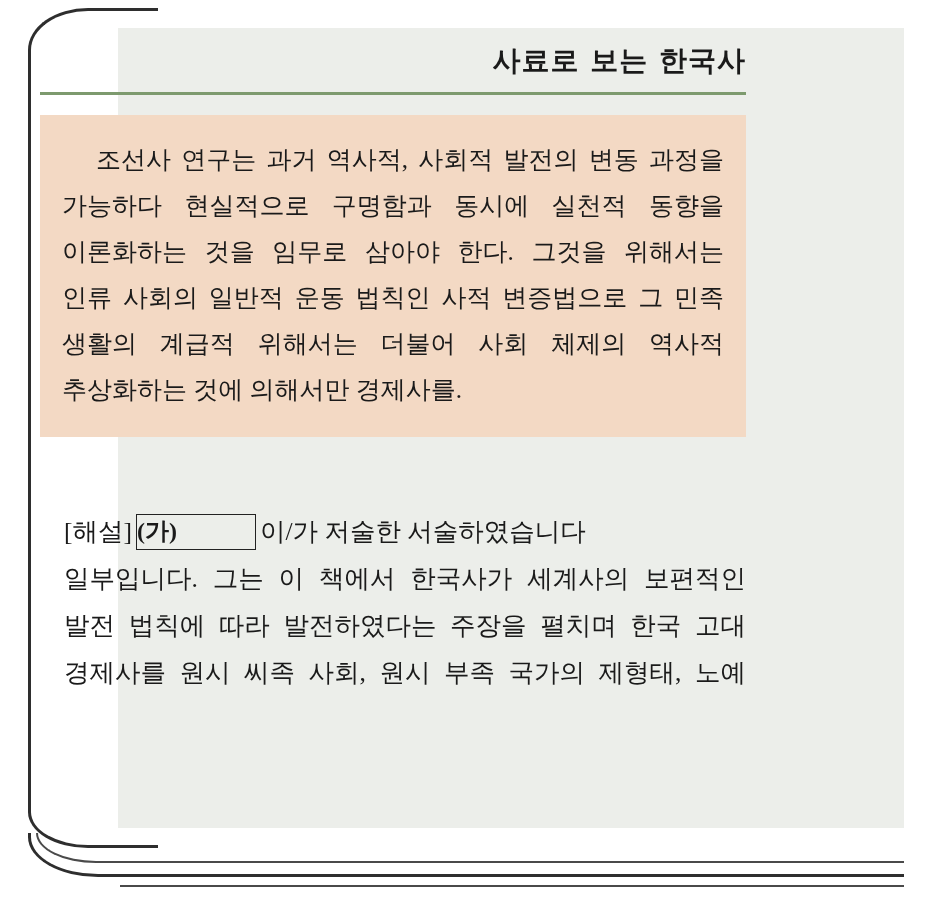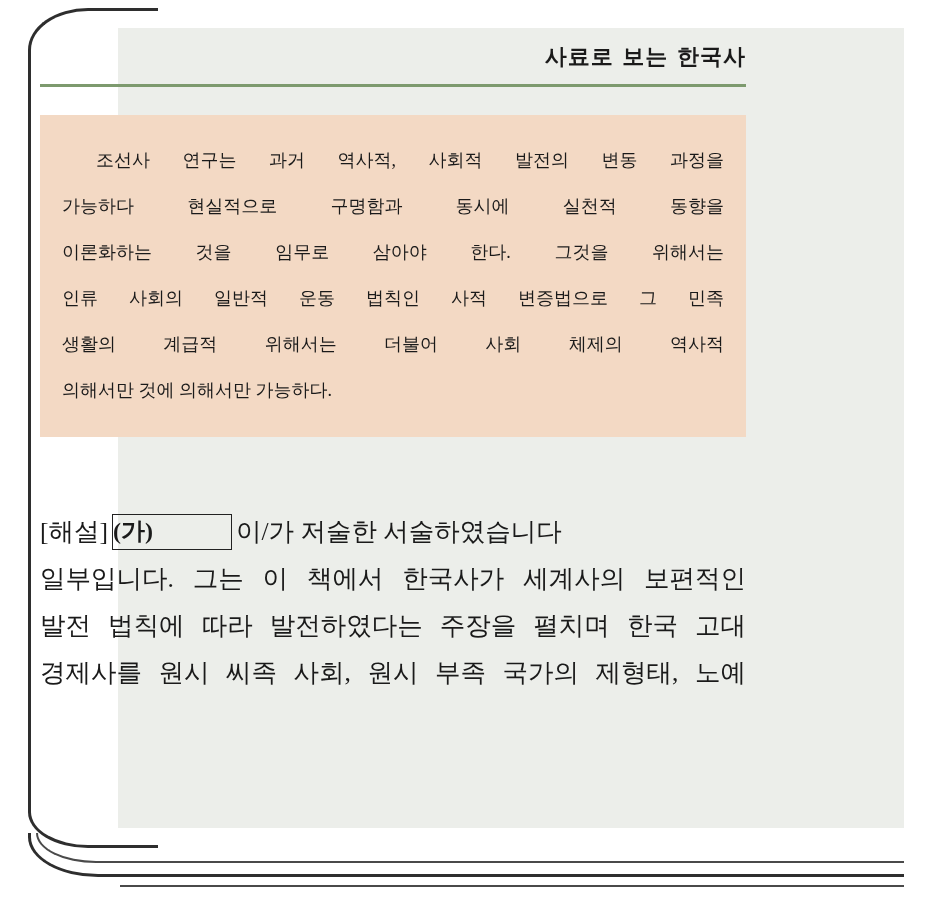--- a/index.html
+++ b/index.html
@@ -99,21 +99,21 @@
   .header {
     position: absolute;
     left: 40px;
     top: 42px;
     width: 706px;
     text-align: right;
   }
   .header-title {
     font-family: "DejaVu Sans", "Liberation Sans", sans-serif;
     font-weight: bold;
-    font-size: 22px;
+    font-size: 28px;
     letter-spacing: 1px;
     color: #1a1a1a;
     white-space: nowrap;
   }
   .header-rule {
     margin-top: 12px;
     height: 3px;
     background: #7d9a6e;
     width: 100%;
   }
@@ -122,21 +122,21 @@
   .source-box {
     position: absolute;
     left: 40px;
     top: 115px;
     width: 706px;
     background: #f3d9c4;
     padding: 22px 22px 24px 22px;
     box-sizing: border-box;
   }
   .src-line {
-    font-size: 18px;
+    font-size: 25px;
     line-height: 46px;
     text-align: justify;
     text-align-last: justify;
     white-space: nowrap;
     letter-spacing: 0px;
   }
   .src-line.first {
     text-indent: 34px;
   }
   .src-line.last {
@@ -149,20 +149,21 @@
     left: 40px;
     top: 508px;
     width: 706px;
   }
   .cmt-line {
     font-size: 25.5px;
     line-height: 47px;
     text-align: justify;
     text-align-last: justify;
     white-space: nowrap;
+    margin-left: 24px;
   }
   .cmt-line.last {
     text-align-last: left;
   }
   .cmt-line.row1 {
     display: flex;
     align-items: center;
     white-space: nowrap;
   }
   .blank-box {
@@ -203,21 +204,21 @@
     <div class="header-title">사료로 보는 한국사</div>
     <div class="header-rule"></div>
   </div>
 
   <div class="source-box">
     <div class="src-line first">조선사 연구는 과거 역사적, 사회적 발전의 변동 과정을</div>
     <div class="src-line">가능하다 현실적으로 구명함과 동시에 실천적 동향을</div>
     <div class="src-line">이론화하는 것을 임무로 삼아야 한다. 그것을 위해서는</div>
     <div class="src-line">인류 사회의 일반적 운동 법칙인 사적 변증법으로 그 민족</div>
     <div class="src-line">생활의 계급적 위해서는 더불어 사회 체제의 역사적</div>
-    <div class="src-line last">의해서만 것에 의해서만 가능하다.</div>
+    <div class="src-line last">추상화하는 것에 의해서만 경제사를.</div>
   </div>
 
   <div class="commentary">
     <div class="cmt-line row1">
       <span class="cmt-seg">[해설]</span>
       <span class="blank-box">(가)</span>
       <span class="cmt-seg">이/가 저술한 서술하였습니다</span>
     </div>
     <div class="cmt-line">일부입니다. 그는 이 책에서 한국사가 세계사의 보편적인</div>
     <div class="cmt-line">발전 법칙에 따라 발전하였다는 주장을 펼치며 한국 고대</div>

